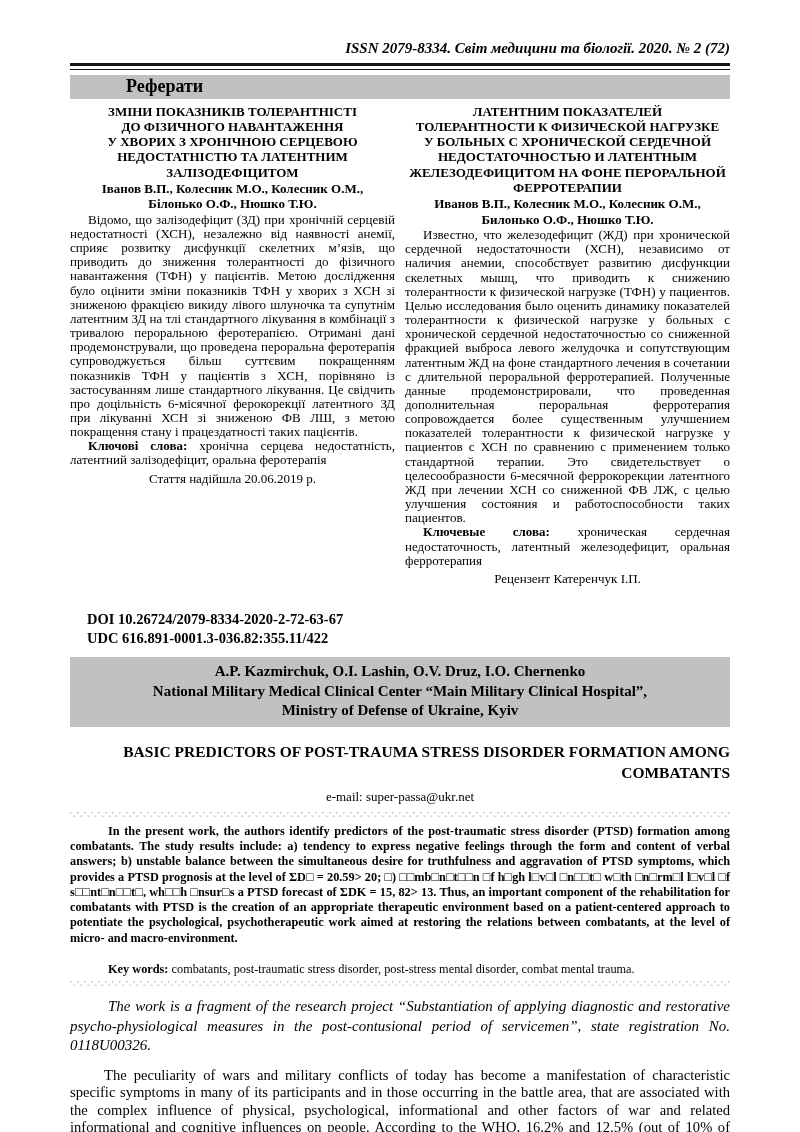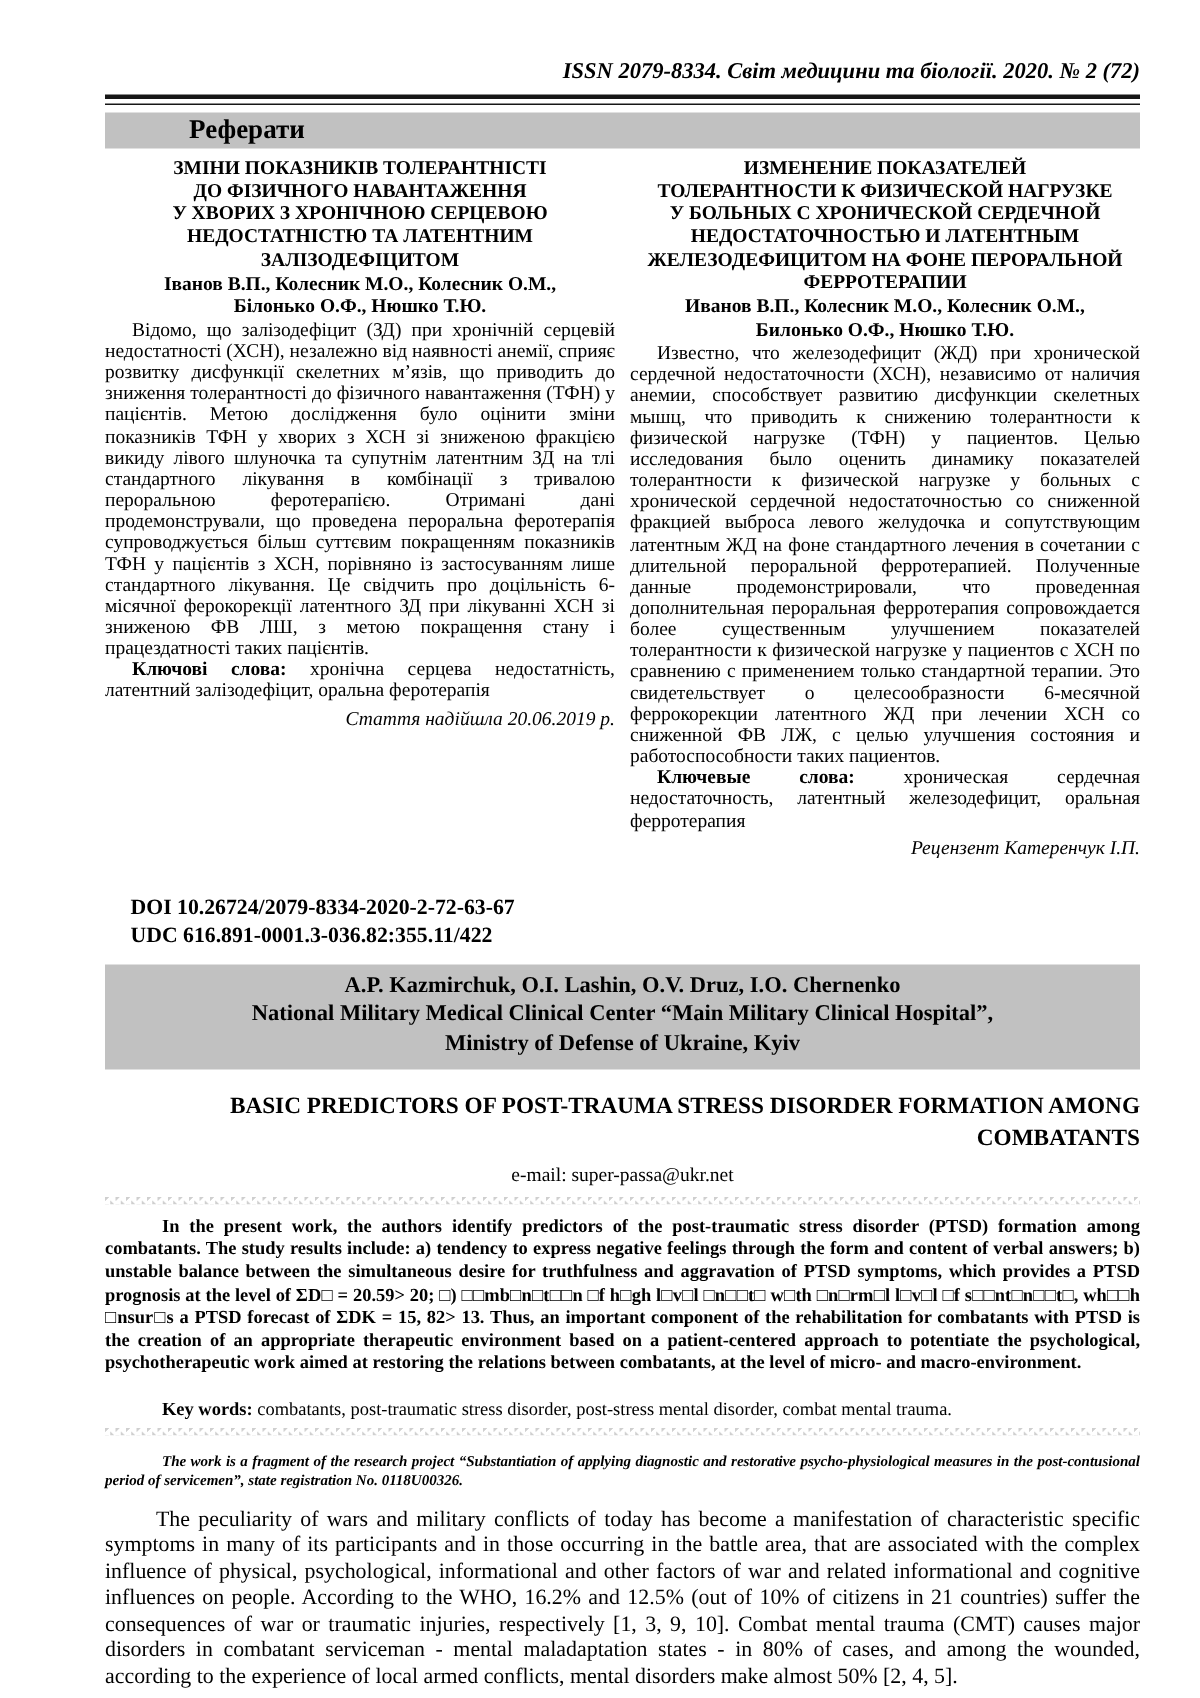--- a/index.html
+++ b/index.html
@@ -2,55 +2,55 @@
 <html><head>
 <meta charset="utf-8">
 <style>
   html,body{margin:0;padding:0;background:#ffffff;}
   body{
     width:800px;height:1132px;overflow:hidden;
     font-family:"Liberation Serif","DejaVu Serif",serif;
     color:#000;
     -webkit-font-smoothing:antialiased;
   }
-  .page{box-sizing:border-box;width:800px;height:892px;padding:40px 40px 0 70px;position:relative;}
+  .page{box-sizing:border-box;width:800px;height:892px;padding:40px 70px 0 70px;position:relative;}
 
   .issn{ text-align:right;font-weight:bold;font-style:italic;font-size:15px;line-height:1.1; }
   .header-rule{ margin-top:6px;height:3px;border-top:3.5px solid #161616;border-bottom:1.3px solid #161616; }
 
   .section-bar{ background:#c1c1c1;margin-top:5px;padding:1px 4px 2px 56px;font-weight:bold;font-size:18px; }
 
   .cols{ display:flex;gap:10px;margin-top:5px; }
   .col{ flex:1;min-width:0;font-size:13px;line-height:1.09;text-align:justify; }
   .col-title{ text-align:center;font-weight:bold;line-height:1.18; }
   .col-authors{ text-align:center;font-weight:bold;line-height:1.18;margin-top:1px; }
   .col-body{ margin:1px 0 0 0;text-indent:18px; }
   .kw-par{ margin:0;text-indent:18px; }
   .kw-label{ font-weight:bold; }
-  .tail-right{ text-align:right;margin-top:4px;font-style:italic; }
+  .tail-right{ text-align:center;margin-top:4px; }
 
   .doi-block{ margin-top:24px;padding-left:17px;font-weight:bold;font-size:14.5px;line-height:1.3; }
 
   .authors-block{ background:#c1c1c1;margin-top:9px;padding:5px 8px 6px 8px;text-align:center;font-weight:bold;font-size:15px;line-height:1.32; }
 
   .eng-title{ text-align:right;font-weight:bold;font-size:15.5px;line-height:1.35;margin-top:15px; }
   .email{ text-align:center;font-size:13px;margin-top:5px; }
 
   .zigzag{
     height:5px;margin-top:7px;
     background:
       linear-gradient(135deg,#cfcfcf 2px,transparent 0) 0 0/7px 5px repeat-x,
       linear-gradient(45deg,#cfcfcf 2px,transparent 0) 3.5px 0/7px 5px repeat-x;
   }
   .zigzag.kw-after{ margin-top:4px; }
 
   .eng-abstract{ margin:7px 0 16px 0;font-size:12.3px;line-height:1.24;text-align:justify;text-indent:38px;font-weight:bold; }
   .kw-en{ margin:0;font-size:12.3px;line-height:1.24;text-align:justify;text-indent:38px; }
 
-  .research-note{ margin:11px 0 0 0;font-style:italic;font-size:10px;line-height:1.3;text-align:justify;text-indent:38px;font-weight:bold; }
+  .research-note{ margin:11px 0 0 0;font-style:italic;font-size:15px;line-height:1.3;text-align:justify;text-indent:38px; }
 
   .body-text{ margin-top:11px;font-size:14.6px;line-height:1.2;text-align:justify; }
   .body-text p{ margin:0;text-indent:34px; }
 </style>
 </head>
 <body>
 
 <div class="page">
 
   <div class="issn">ISSN 2079-8334. Світ медицини та біології. 2020. № 2 (72)</div>
@@ -74,21 +74,21 @@
         <div>Іванов В.П., Колесник М.О., Колесник О.М.,</div>
         <div>Білонько О.Ф., Нюшко Т.Ю.</div>
       </div>
       <p class="col-body">Відомо, що залізодефіцит (ЗД) при хронічній серцевій недостатності (ХСН), незалежно від наявності анемії, сприяє розвитку дисфункції скелетних м’язів, що приводить до зниження толерантності до фізичного навантаження (ТФН) у пацієнтів. Метою дослідження було оцінити зміни показників ТФН у хворих з ХСН зі зниженою фракцією викиду лівого шлуночка та супутнім латентним ЗД на тлі стандартного лікування в комбінації з тривалою пероральною феротерапією. Отримані дані продемонстрували, що проведена пероральна феротерапія супроводжується більш суттєвим покращенням показників ТФН у пацієнтів з ХСН, порівняно із застосуванням лише стандартного лікування. Це свідчить про доцільність 6-місячної ферокорекції латентного ЗД при лікуванні ХСН зі зниженою ФВ ЛШ, з метою покращення стану і працездатності таких пацієнтів.</p>
       <p class="kw-par"><span class="kw-label">Ключові слова:</span><span> хронічна серцева недостатність, латентний залізодефіцит, оральна феротерапія</span></p>
       <div class="tail-right">Стаття надійшла 20.06.2019 р.</div>
     </div>
 
     <div class="col">
       <div class="col-title">
-        <div>ИЗМЕНЕНИЕ ПОКАЗАТЕЛЕЙ</div>
+        <div>ЛАТЕНТНИМ ПОКАЗАТЕЛЕЙ</div>
         <div>ТОЛЕРАНТНОСТИ К ФИЗИЧЕСКОЙ НАГРУЗКЕ</div>
         <div>У БОЛЬНЫХ С ХРОНИЧЕСКОЙ СЕРДЕЧНОЙ</div>
         <div>НЕДОСТАТОЧНОСТЬЮ И ЛАТЕНТНЫМ</div>
         <div>ЖЕЛЕЗОДЕФИЦИТОМ НА ФОНЕ ПЕРОРАЛЬНОЙ</div>
         <div>ФЕРРОТЕРАПИИ</div>
       </div>
       <div class="col-authors">
         <div>Иванов В.П., Колесник М.О., Колесник О.М.,</div>
         <div>Билонько О.Ф., Нюшко Т.Ю.</div>
       </div>

